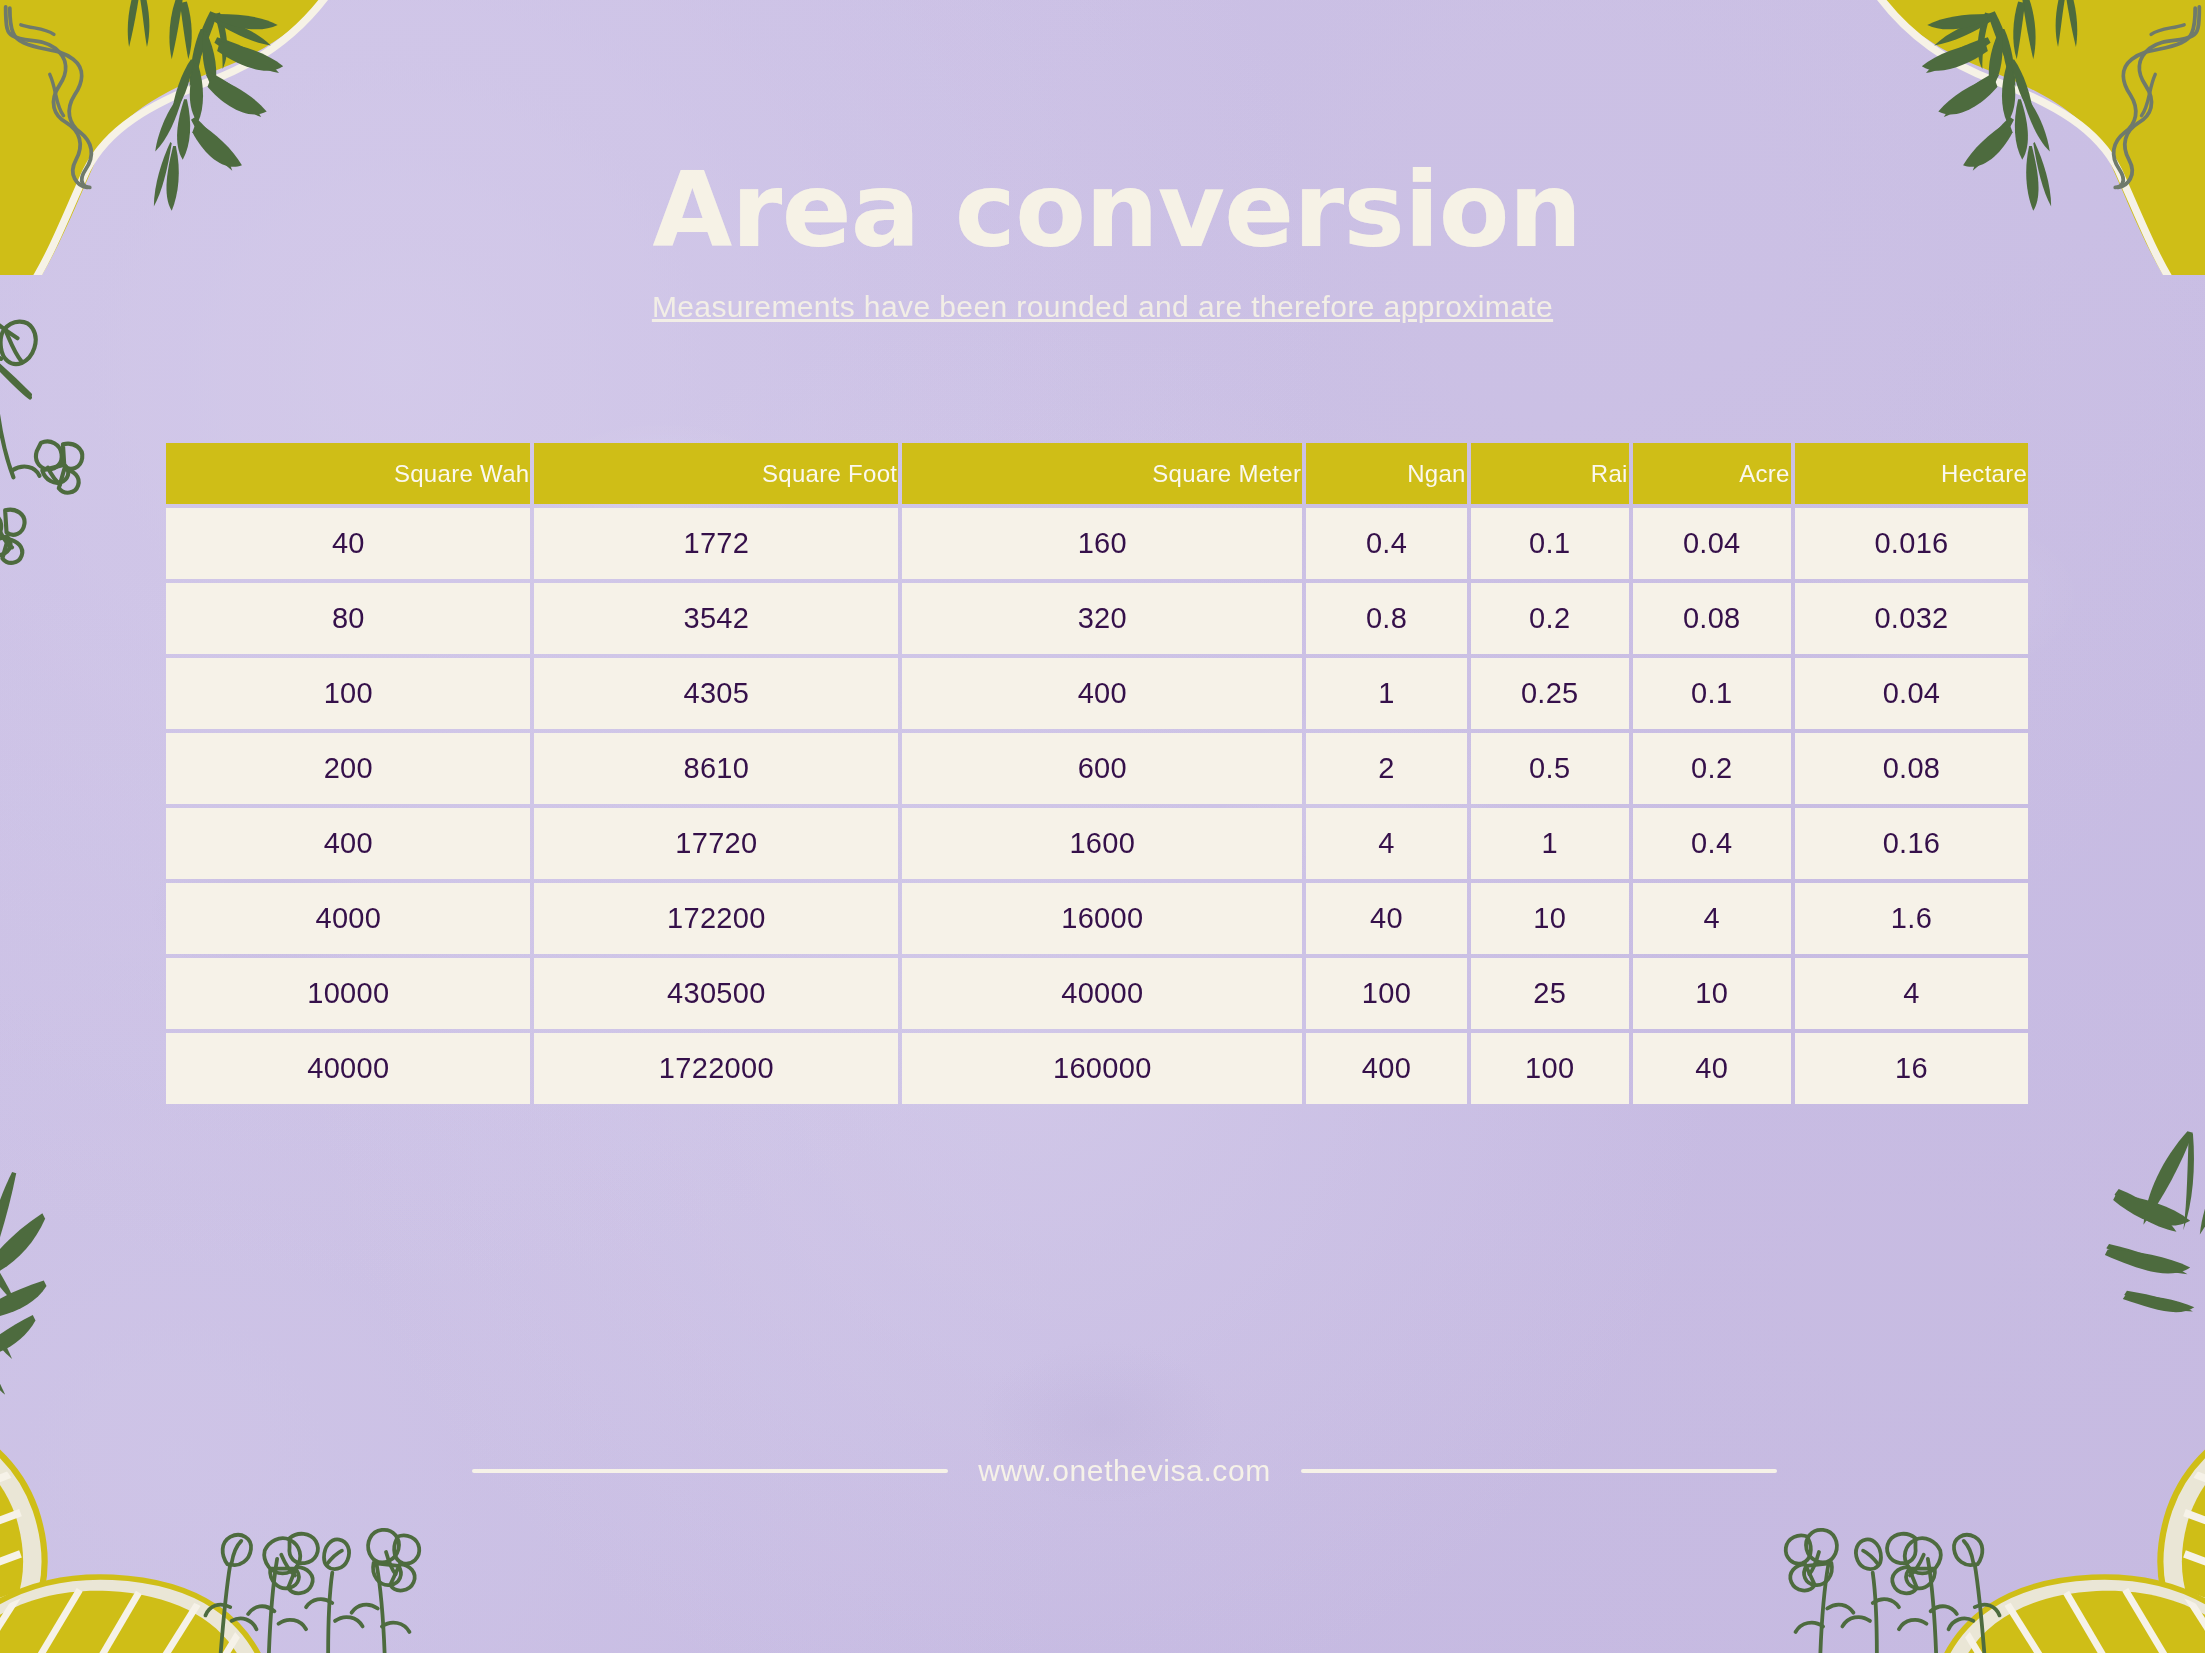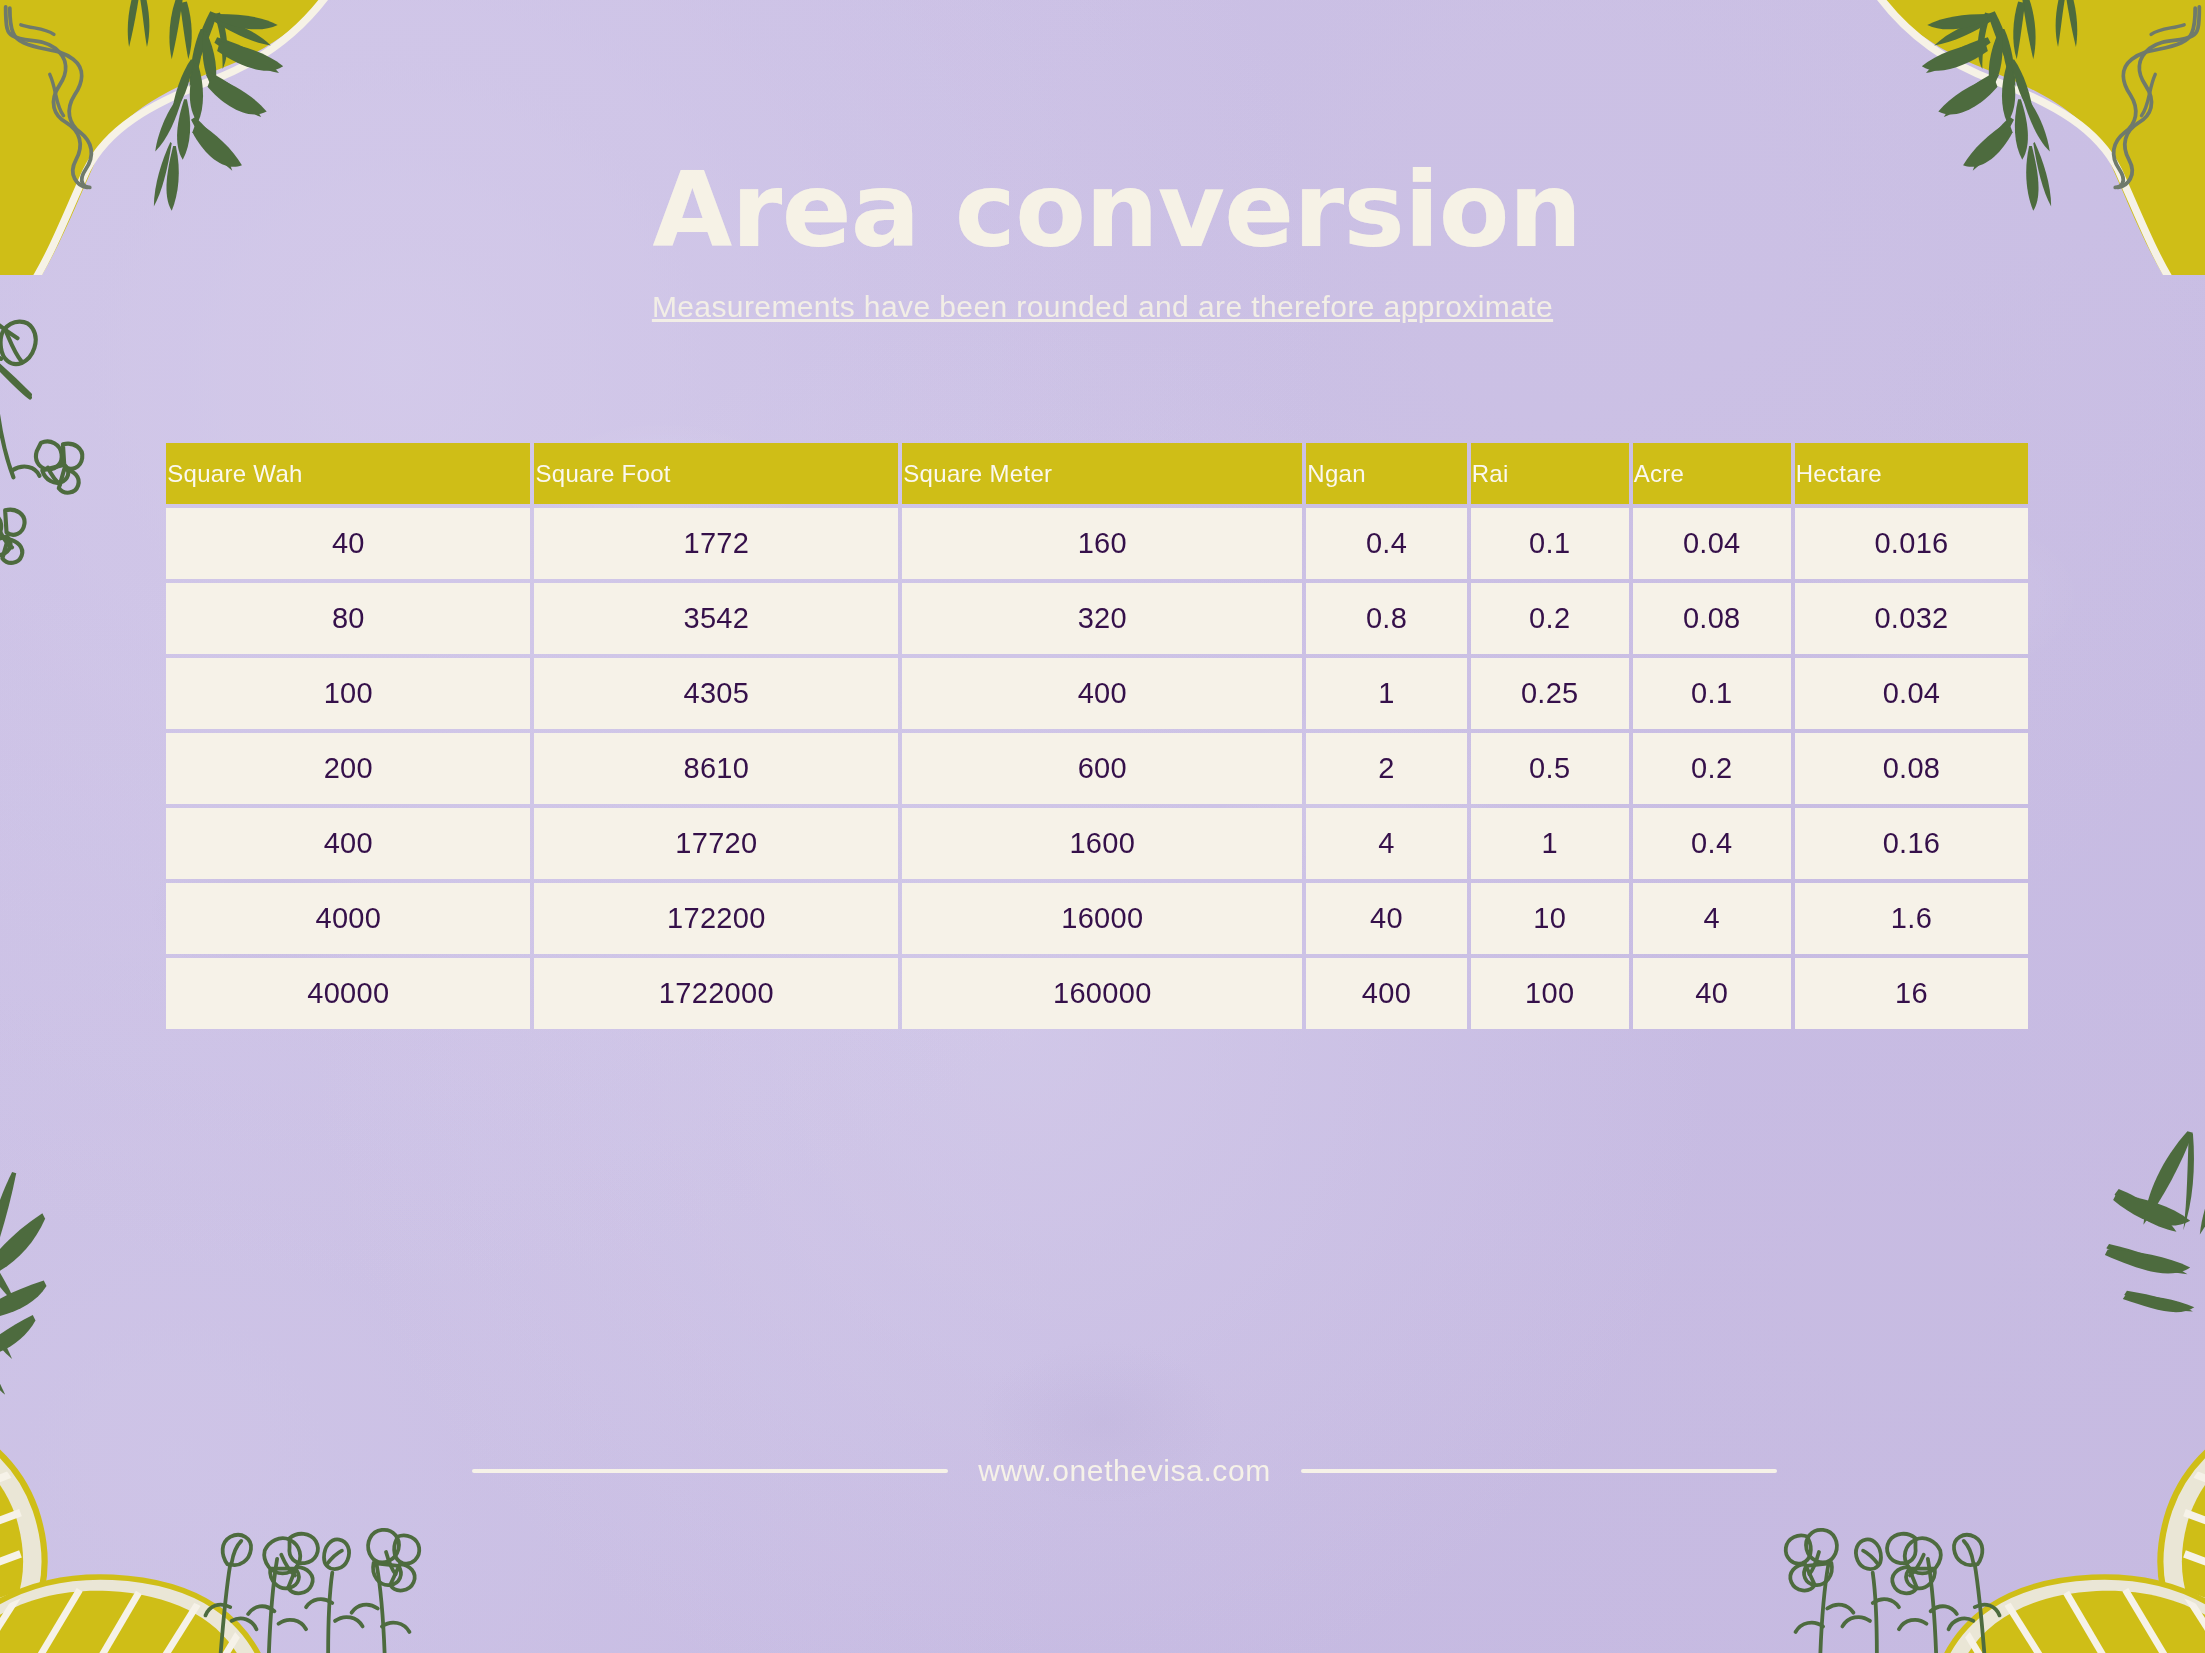--- a/index.html
+++ b/index.html
@@ -54,21 +54,21 @@
   
   .table-wrap{position:absolute;left:167px;top:444px;width:1870px;z-index:6;}
   table{border-collapse:separate;border-spacing:4.8px 4.8px;width:100%;margin:-4.8px;}
   th{
     background:#cfbe17;
     color:#fbf8ef;
     font-weight:400;
     font-size:24px;
     height:59px;
     letter-spacing:0.3px;
-    text-align:left;
+    text-align:right;
     vertical-align:middle;
     border:0;
   }
   td{
     background:#f6f2e8;
     color:#35104a;
     font-size:29px;
     font-weight:400;
     height:69px;
     text-align:center;
@@ -425,20 +425,29 @@
         <tr>
           <td>4000</td>
           <td>172200</td>
           <td>16000</td>
           <td>40</td>
           <td>10</td>
           <td>4</td>
           <td>1.6</td>
         </tr>
         <tr>
+          <td>10000</td>
+          <td>430500</td>
+          <td>40000</td>
+          <td>100</td>
+          <td>25</td>
+          <td>10</td>
+          <td>4</td>
+        </tr>
+        <tr>
           <td>40000</td>
           <td>1722000</td>
           <td>160000</td>
           <td>400</td>
           <td>100</td>
           <td>40</td>
           <td>16</td>
         </tr>
       </tbody>
   </table>

